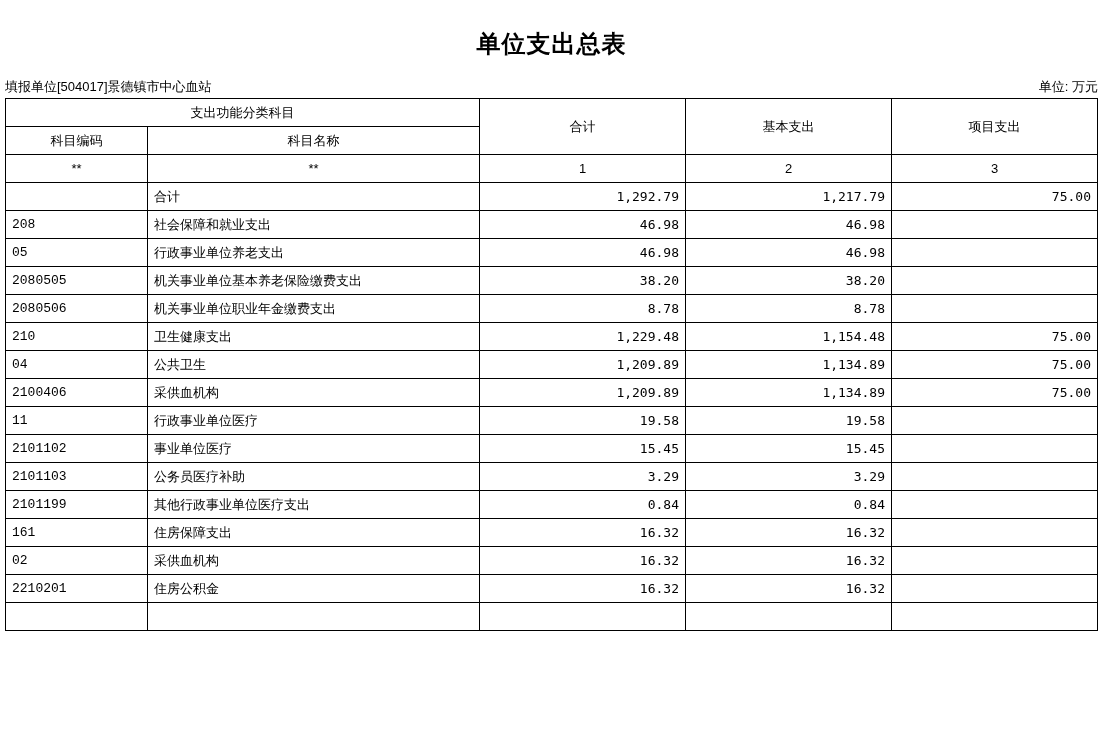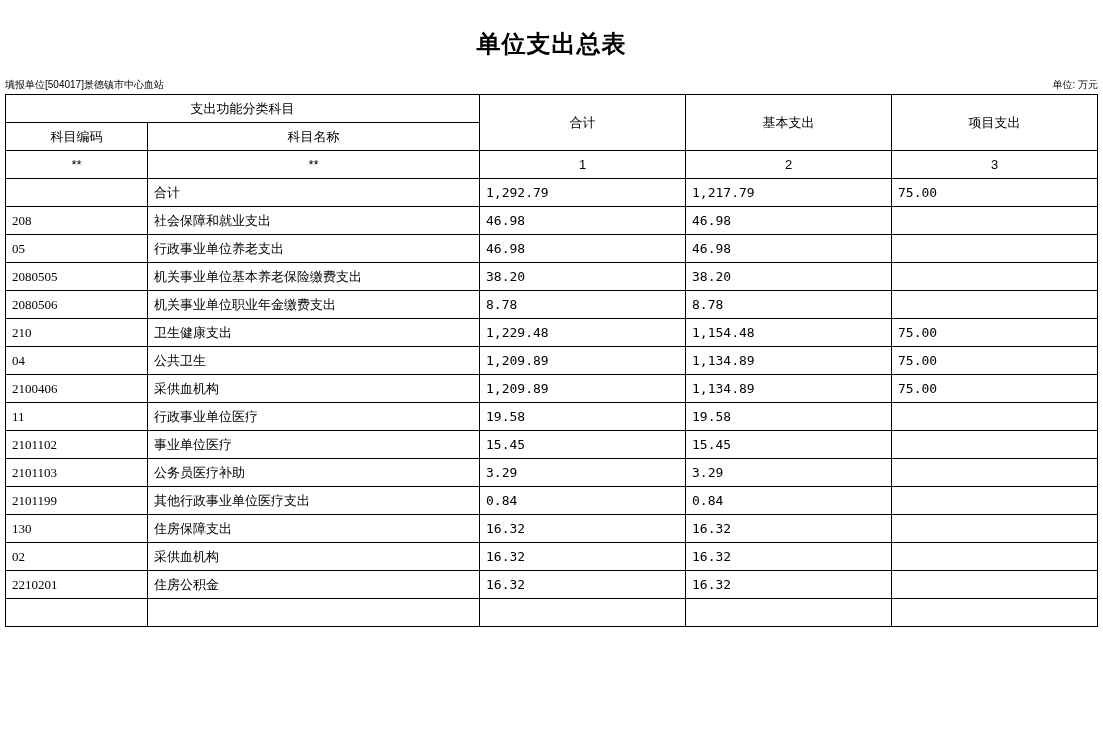--- a/index.html
+++ b/index.html
@@ -26,21 +26,21 @@
     font-weight: bold;
     font-family: "DejaVu Sans", "Liberation Sans", sans-serif;
     letter-spacing: 1px;
     margin-top: 28px;
     margin-bottom: 0;
   }
   .meta-row {
     display: flex;
     justify-content: space-between;
     align-items: flex-end;
-    font-size: 10px;
+    font-size: 13px;
     margin-top: 18px;
     padding: 0 5px 2px 5px;
   }
   .meta-left { white-space: nowrap; }
   .meta-right { white-space: nowrap; margin-left: 6px; }
 
   table.sheet {
     border-collapse: collapse;
     width: 1093px;
     margin-left: 5px;
@@ -55,22 +55,22 @@
     box-sizing: border-box;
     vertical-align: middle;
     overflow: hidden;
     white-space: nowrap;
   }
   .c-code { width: 142px; text-align: center; }
   .c-name { width: 332px; text-align: left; }
   .c-val  { width: 206px; text-align: right; }
 
   .hdr { text-align: center; }
-  .num { text-align: left; font-family: "DejaVu Sans Mono", "Liberation Mono", monospace; font-size: 13px; padding-right: 8px;}
-  .code-cell { text-align: center; font-family: Liberation Serif, serif; font-size: 12.5px; }
+  .num { text-align: right; font-family: "DejaVu Sans Mono", "Liberation Mono", monospace; font-size: 13px; padding-right: 8px;}
+  .code-cell { text-align: center; font-family: Liberation Mono, monospace; font-size: 12.5px; }
   .ind0 { padding-left: 6px; }
   .ind1 { padding-left: 22px; }
   .ind2 { padding-left: 36px; }
   .lvl-code-0 { text-align: left; padding-left: 6px; }
   .lvl-code-1 { text-align: left; padding-left: 14px; }
   .lvl-code-2 { text-align: left; padding-left: 26px; }
 </style>
 </head>
 <body>
 
@@ -189,21 +189,21 @@
           <td class="num"></td>
         </tr>
         <tr>
           <td class="code-cell lvl-code-2">2101199</td>
           <td class="ind2">其他行政事业单位医疗支出</td>
           <td class="num">0.84</td>
           <td class="num">0.84</td>
           <td class="num"></td>
         </tr>
         <tr>
-          <td class="code-cell lvl-code-0">130</td>
+          <td class="code-cell lvl-code-0">161</td>
           <td class="ind0">住房保障支出</td>
           <td class="num">16.32</td>
           <td class="num">16.32</td>
           <td class="num"></td>
         </tr>
         <tr>
           <td class="code-cell lvl-code-1">02</td>
           <td class="ind1">采供血机构</td>
           <td class="num">16.32</td>
           <td class="num">16.32</td>

